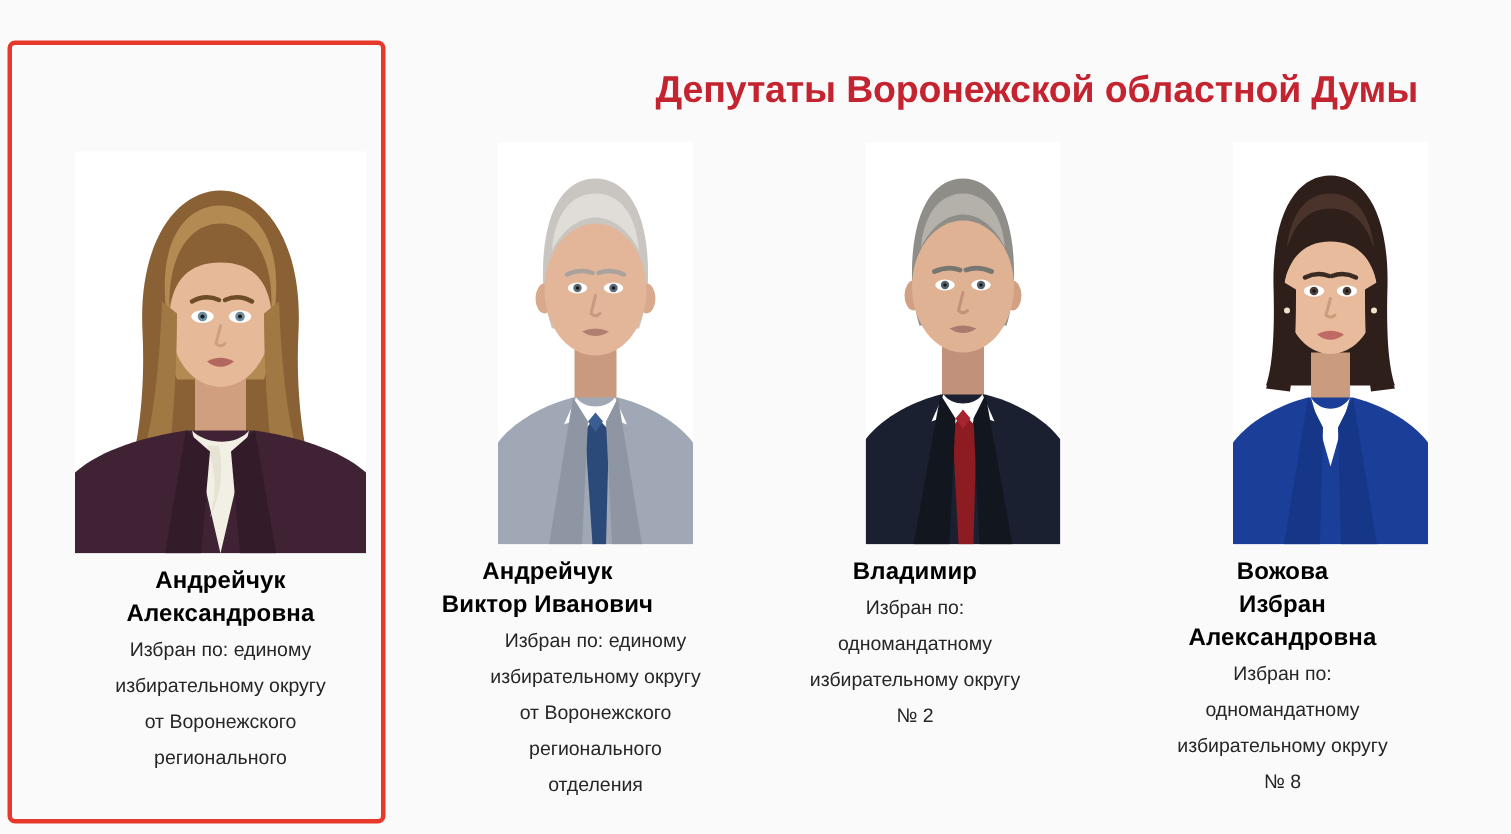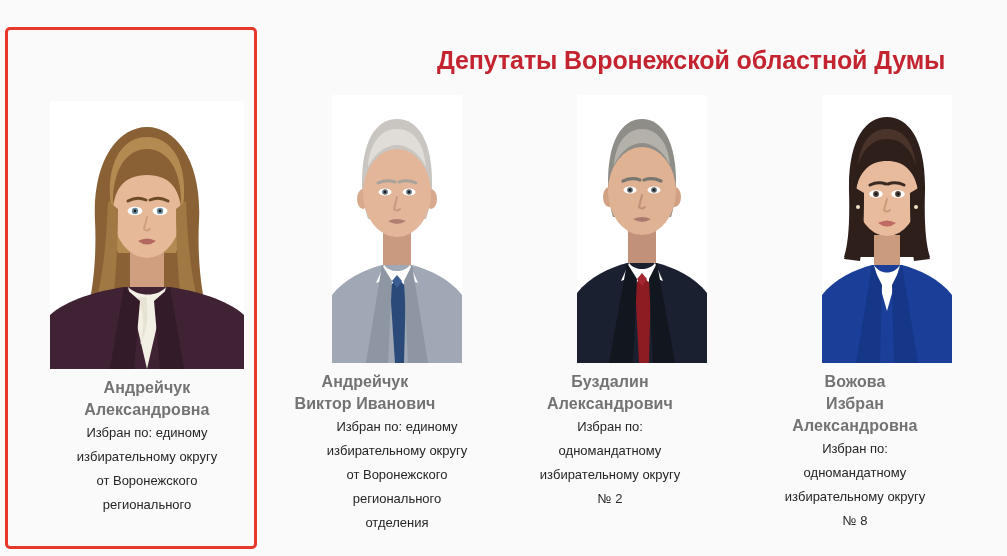--- a/index.html
+++ b/index.html
@@ -79,21 +79,21 @@
     width: 130px;
     height: 268px;
     margin: 0 auto;
   }
   .photo-frame svg { display: block; width: 100%; height: 100%; }
 
   .person-name {
     margin-top: 8px;
     font-size: 16px;
     font-weight: bold;
-    color: #737373;
+    color: #000000;
     line-height: 22px;
     letter-spacing: 0.1px;
   }
   .person-desc {
     margin-top: 0px;
     font-size: 13px;
     color: #262626;
     line-height: 24px;
     font-weight: normal;
   }
@@ -257,22 +257,21 @@
         <path d="M78 168 L86 186 L70 180 Z" fill="#ffffff"></path>
 
         <path d="M65 180 L58 190 L62 268 L72 268 L74 190 Z" fill="#8c1b22"></path>
         <path d="M60 184 l5 -6 l5 6 l-5 7 Z" fill="#a52630"></path>
 
         <path d="M50 168 L32 268 L56 268 L60 184 Z" fill="#12161f"></path>
         <path d="M80 168 L98 268 L76 268 L72 184 Z" fill="#12161f"></path>
       </svg>
     </div>
     <div class="person-name">
-      <span class="desc-line">Буздалин</span>
-      <span class="desc-line">Александрович</span>
+      <span class="desc-line">Владимир</span>
     </div>
     <div class="person-desc">
       <span class="desc-line">Избран по:</span>
       <span class="desc-line">одномандатному</span>
       <span class="desc-line">избирательному округу</span>
       <span class="desc-line">№ 2</span>
     </div>
   </div>
 
   <div class="card c4">

